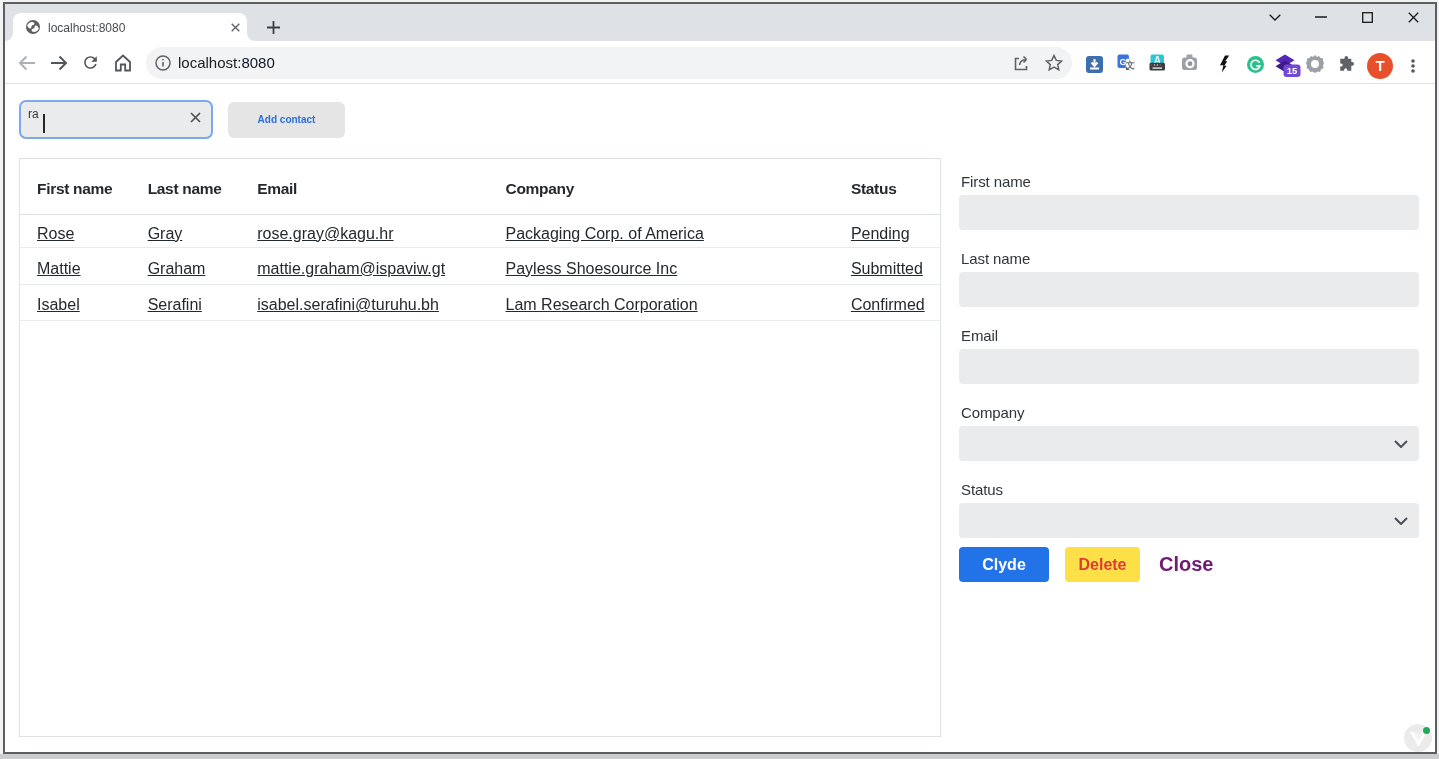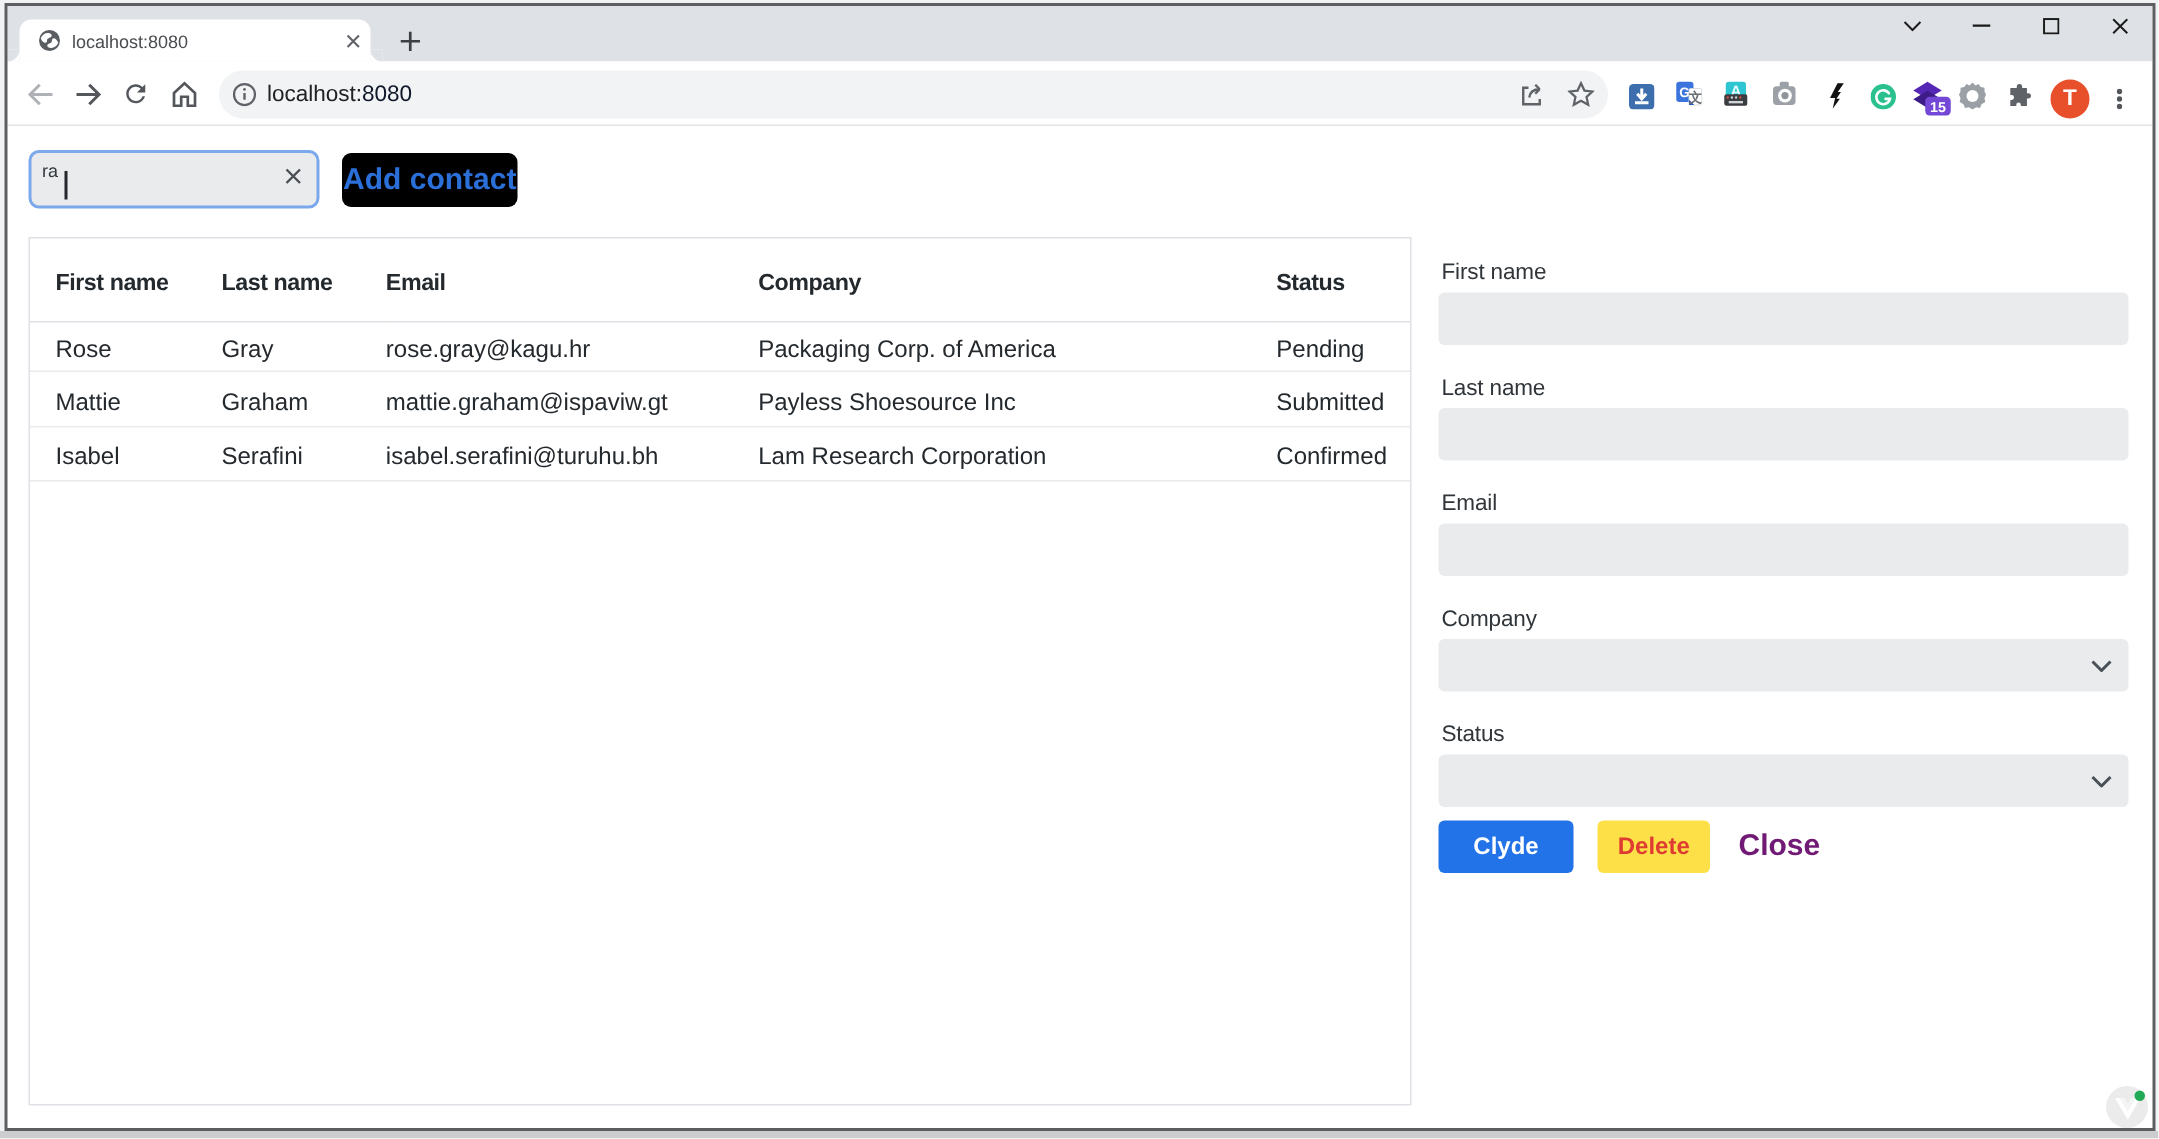--- a/index.html
+++ b/index.html
@@ -17,27 +17,27 @@
   #toolbar { position:absolute; left:5px; top:41px; width:1430px; height:43px; background:#fff; border-bottom:1px solid #e1e3e6; }
   #omnibox { position:absolute; left:146px; top:47px; width:926px; height:32px; background:#f1f3f4; border-radius:16px; z-index:2; }
   #urltext { position:absolute; left:32px; top:7px; font-size:15px; color:#202124; }
   #urltext .port { color:#0f172a; }
   #content { position:absolute; left:5px; top:85px; width:1430px; height:665px; background:#fff; }
 
   
   #search { position:absolute; left:19px; top:100px; width:194px; height:39px; background:#eaebed; border:2px solid #7ca8ec; border-radius:7px; z-index:2; }
   #search .txt { position:absolute; left:7px; top:5px; font-size:12px; color:#33383d; }
   #search .caret { position:absolute; left:21.5px; top:12px; width:2px; height:19px; background:#23272b; }
-  #addbtn { position:absolute; left:228px; top:102px; width:117px; height:36px; background:#000000; border-radius:6px;
-            color:#2b6fd8; font-weight:bold; font-size:20px; text-align:center; line-height:36px; z-index:2; }
+  #addbtn { position:absolute; left:228px; top:102px; width:117px; height:36px; background:#e5e5e5; border-radius:6px;
+            color:#2b6fd8; font-weight:bold; font-size:10px; text-align:center; line-height:36px; z-index:2; }
 
   #tablebox { position:absolute; left:19px; top:158px; width:922px; height:579px; border:1px solid #dee2e6; z-index:2; }
   table { border-collapse:collapse; table-layout:fixed; width:920px; font-size:16px; color:#24292e; }
   th { font-weight:bold; text-align:left; height:55px; padding-top:6px; font-size:15.5px; letter-spacing:-0.3px; vertical-align:middle; border-bottom:1.5px solid #dde1e5; }
-  td { height:36.6px; padding-top:6px; vertical-align:middle; border-bottom:1px solid #e8ebee; }
+  td { height:36.6px; padding-top:6px; vertical-align:middle; border-bottom:1px solid #e8ebee;text-decoration:underline; }
   tr:nth-child(2) td { height:33.5px; }
   tr.last td { border-bottom:1px solid #e8ebee; }
   th.c1, td.c1 { padding-left:17px; }
 
   .flabel { position:absolute; left:961px; font-size:15px; color:#30353a; letter-spacing:-0.1px; z-index:2; }
   .finput { position:absolute; left:959px; width:460px; height:34.5px; background:#e9ebed; border-radius:4px; z-index:2; }
   .chev { position:absolute; left:1394px; width:14px; height:8px; z-index:3; }
   #savebtn { position:absolute; left:959px; top:547px; width:90px; height:35px; background:#2272e8; border-radius:4px;
              color:#fff; font-weight:bold; font-size:16px; text-align:center; line-height:35px; z-index:2; }
   #delbtn  { position:absolute; left:1065px; top:547px; width:75px; height:35px; background:#fde047; border-radius:4px;

